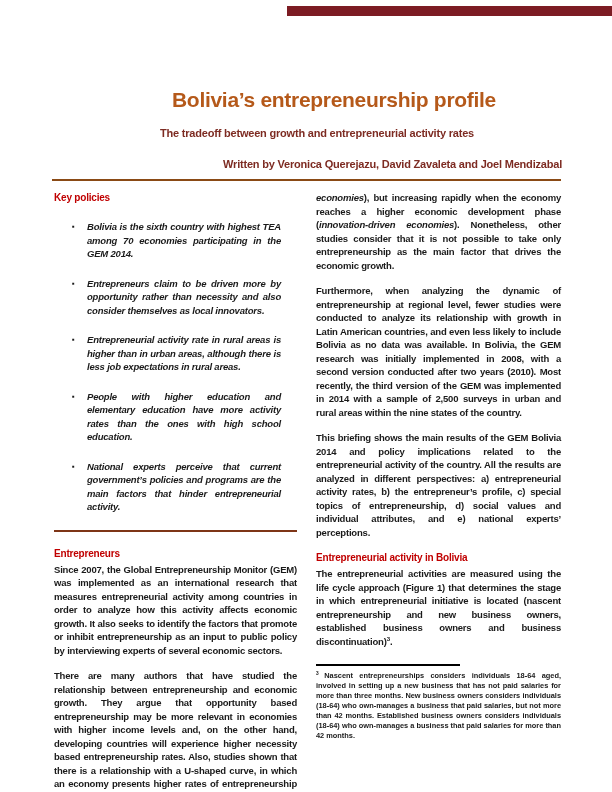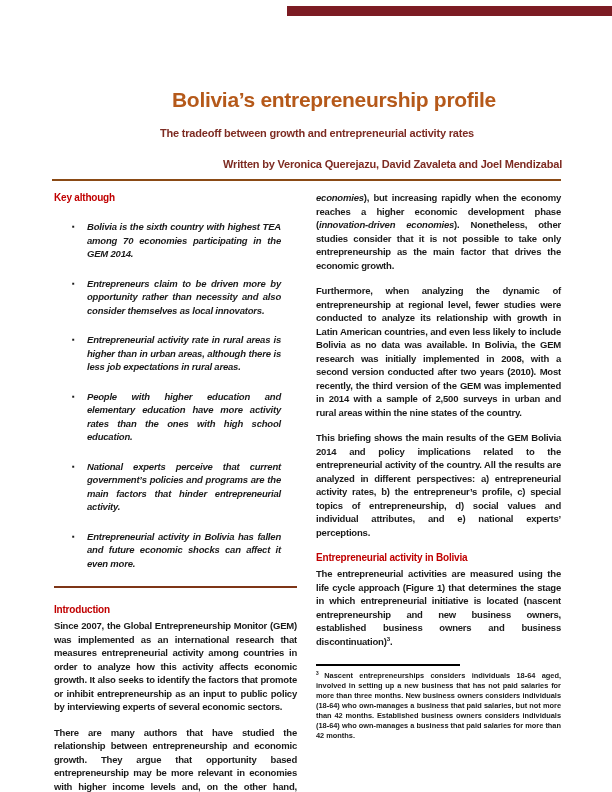--- a/index.html
+++ b/index.html
@@ -76,31 +76,30 @@
 
   <div class="title-block">
     <h1 class="doc-title">Bolivia’s entrepreneurship profile</h1>
     <h2 class="doc-subtitle">The tradeoff between growth and entrepreneurial activity rates</h2>
     <div class="doc-byline">Written by Veronica Querejazu, David Zavaleta and Joel Mendizabal</div>
   </div>
 
   <div class="header-rule"></div>
 
   <div class="col col-left">
-    <div class="sec-heading">Key although</div>
+    <div class="sec-heading">Key policies</div>
     <ul class="kf">
         <li>Bolivia is the sixth country with highest TEA among 70 economies participating in the GEM 2014.</li>
         <li>Entrepreneurs claim to be driven more by opportunity rather than necessity and also consider themselves as local innovators.</li>
         <li>Entrepreneurial activity rate in rural areas is higher than in urban areas, although there is less job expectations in rural areas.</li>
         <li>People with higher education and elementary education have more activity rates than the ones with high school education.</li>
         <li>National experts perceive that current government’s policies and programs are the main factors that hinder entrepreneurial activity.</li>
-        <li>Entrepreneurial activity in Bolivia has fallen and future economic shocks can affect it even more.</li>
       </ul>
     <div class="divider"></div>
-    <div class="sec-heading intro-start">Introduction</div>
+    <div class="sec-heading intro-start">Entrepreneurs</div>
     <div>
         <p><span>Since 2007, the Global Entrepreneurship Monitor (GEM) was implemented as an international research that measures entrepreneurial activity among countries in order to analyze how this activity affects economic growth. It also seeks to identify the factors that promote or inhibit entrepreneurship as an input to public policy by interviewing experts of several economic sectors.</span></p>
         <p><span>There are many authors that have studied the relationship between entrepreneurship and economic growth. They argue that opportunity based entrepreneurship may be more relevant in economies with higher income levels and, on the other hand, developing countries will experience higher necessity based entrepreneurship rates. Also, studies shown that there is a relationship with a U-shaped curve, in which an economy presents higher rates of entrepreneurship at a phase of lower economic development (</span><span class="it">factor-driven economies</span><span>), and decreasing when the economy starts to grow up (</span><span class="it">efficiency-driven</span></p>
       </div>
   </div>
 
   <div class="col col-right">
     <div>
         <p><span class="it">economies</span><span>), but increasing rapidly when the economy reaches a higher economic development phase (</span><span class="it">innovation-driven economies</span><span>). Nonetheless, other studies consider that it is not possible to take only entrepreneurship as the main factor that drives the economic growth.</span></p>
         <p><span>Furthermore, when analyzing the dynamic of entrepreneurship at regional level, fewer studies were conducted to analyze its relationship with growth in Latin American countries, and even less likely to include Bolivia as no data was available. In Bolivia, the GEM research was initially implemented in 2008, with a second version conducted after two years (2010). Most recently, the third version of the GEM was implemented in 2014 with a sample of 2,500 surveys in urban and rural areas within the nine states of the country.</span></p>

